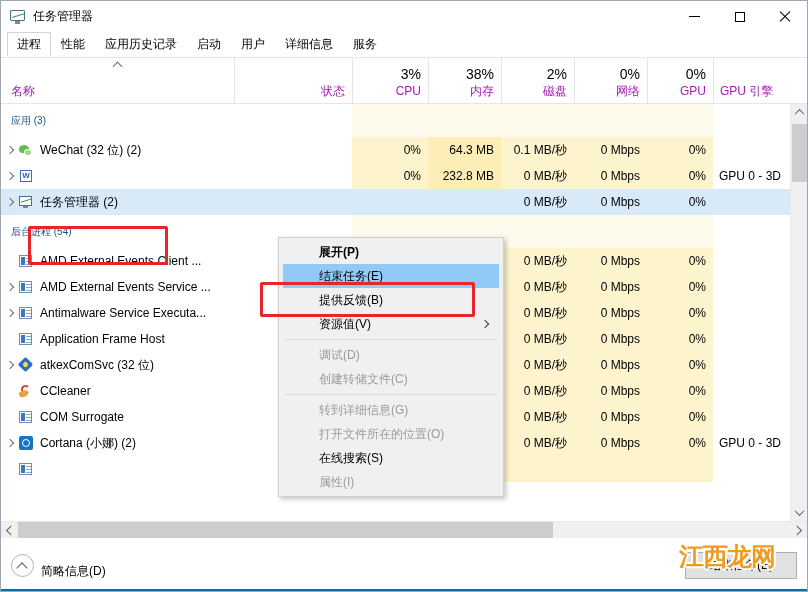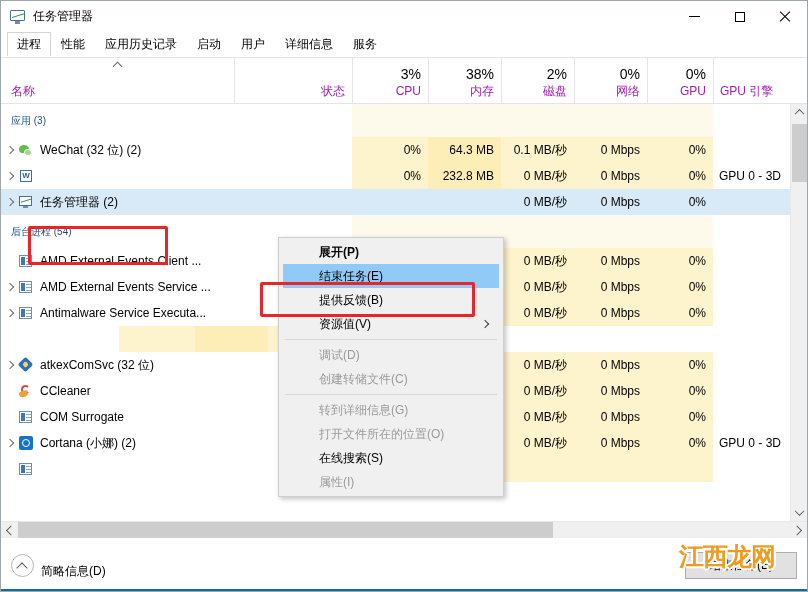--- a/index.html
+++ b/index.html
@@ -812,20 +812,27 @@
         <div class="cell" style="width:118px"></div>
         <div class="cell num heat1" style="width:76px"></div>
         <div class="cell num heat2" style="width:73px"></div>
         <div class="cell num heat1" style="width:73px">0 MB/秒</div>
         <div class="cell num heat1" style="width:73px">0 Mbps</div>
         <div class="cell num heat1" style="width:66px">0%</div>
         <div class="cell gpueng" style="flex:1 1 auto"></div>
       </div>
 
       <div class="row">
+        <div class="cell name" style="width:233px">
+          <span class="expander"></span>
+          <span class="procicon">
+              <span class="ic-doc"></span>
+            </span>
+          <span class="procname">Application Frame Host</span>
+        </div>
         <div class="cell" style="width:118px"></div>
         <div class="cell num heat1" style="width:76px"></div>
         <div class="cell num heat2" style="width:73px"></div>
         <div class="cell num heat1" style="width:73px">0 MB/秒</div>
         <div class="cell num heat1" style="width:73px">0 Mbps</div>
         <div class="cell num heat1" style="width:66px">0%</div>
         <div class="cell gpueng" style="flex:1 1 auto"></div>
       </div>
 
       <div class="row">

